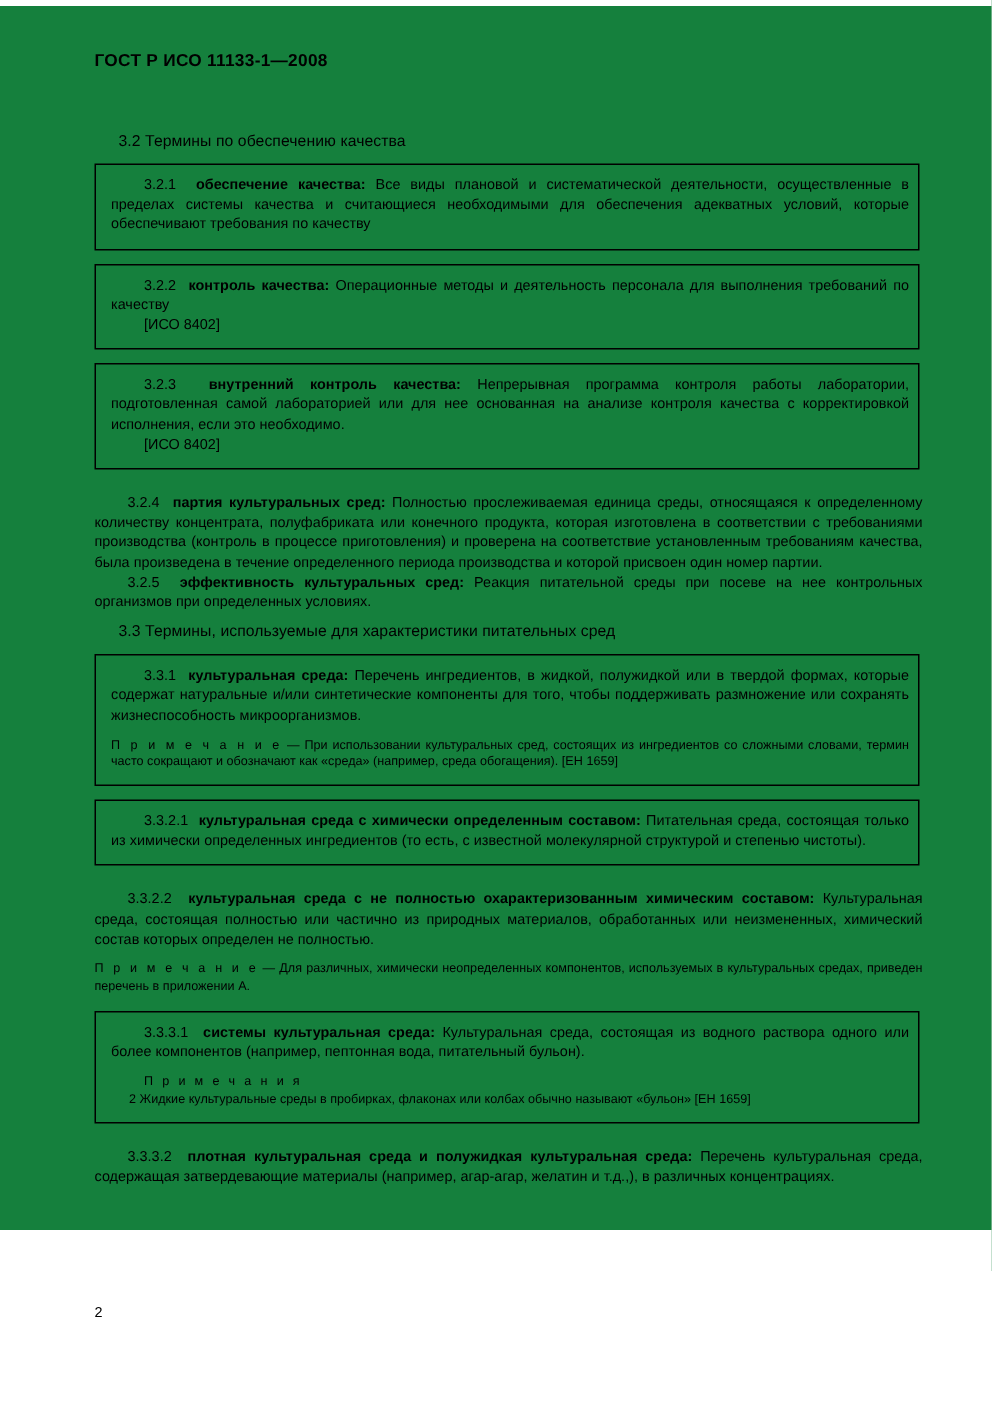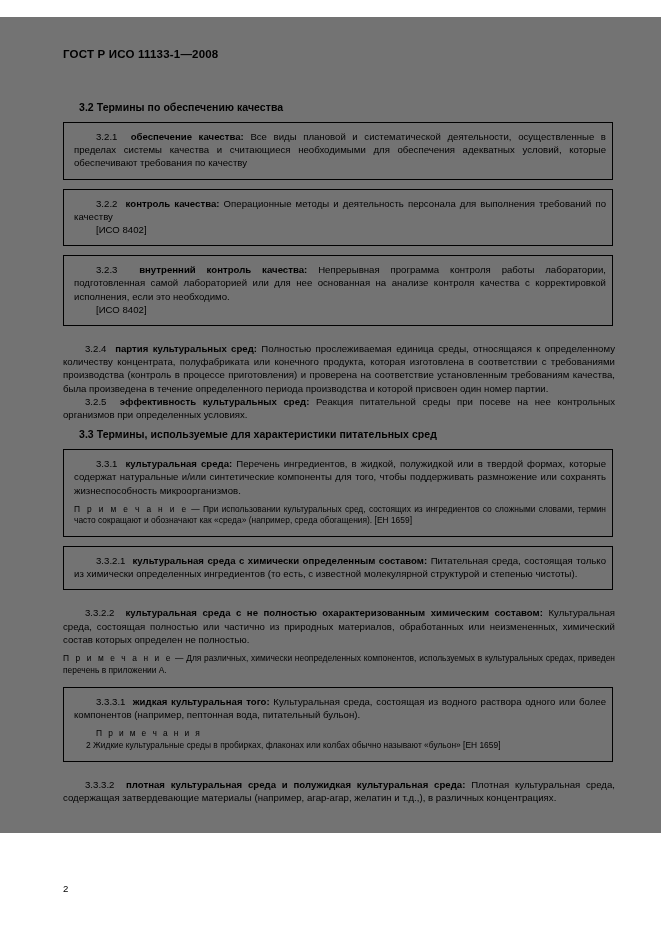--- a/index.html
+++ b/index.html
@@ -10,42 +10,42 @@
   body {
     width: 661px;
     height: 936px;
     font-family: "Liberation Sans", sans-serif;
     color: #000000;
     position: relative;
     overflow: hidden;
   }
   .page {
     position: absolute;
-    left: 0; top: 17px;
+    left: 0; top: 4px;
     width: 661px;
     height: 816px;
-    background: #737373;
+    background: #15803d;
   }
   .header {
     position: absolute;
     left: 63px;
     top: 31px;
     font-size: 11.5px;
     font-weight: bold;
     letter-spacing: 0.2px;
   }
   .content {
     position: absolute;
     left: 63px;
     top: 84px;
     width: 552px;
   }
   .sec-heading {
     font-size: 10.5px;
-    font-weight: bold;
+    font-weight: normal;
     margin: 0 0 9px 0;
     padding-left: 16px;
     letter-spacing: 0.05px;
   }
   .sec-heading.tight { margin-bottom: 8px; }
   .boxed {
     border: 1px solid #000;
     padding: 7px 6px 9px 10px;
     margin: 0 0 9px 0;
     box-sizing: border-box;
@@ -144,26 +144,26 @@
     <div class="spacer-sm"></div>
 
     <p class="indent"><span>3.3.2.2</span>&nbsp;&nbsp;<b>культуральная среда с не полностью охарактеризованным химическим составом:</b><span> Культуральная среда, состоящая полностью или частично из природных материалов, обработанных или неизмененных, химический состав которых определен не полностью.</span></p>
 
     <p class="note"><span class="note-label">П р и м е ч а н и е</span><span> — Для различных, химически неопределенных компонентов, используемых в культуральных средах, приведен перечень в приложении А.</span></p>
 
     <div class="spacer-md"></div>
 
 
     <div class="boxed">
-      <p class="indent"><span>3.3.3.1</span>&nbsp;&nbsp;<b>жидкая культуральная того:</b><span> Культуральная среда, состоящая из водного раствора одного или более компонентов (например, пептонная вода, питательный бульон).</span></p>
+      <p class="indent"><span>3.3.3.1</span>&nbsp;&nbsp;<b>системы культуральная среда:</b><span> Культуральная среда, состоящая из водного раствора одного или более компонентов (например, пептонная вода, питательный бульон).</span></p>
       <div class="note-head">П р и м е ч а н и я</div>
       <div class="note-item">2  Жидкие культуральные среды в пробирках, флаконах или колбах обычно называют «бульон» [ЕН 1659]</div>
     </div>
 
     <div class="spacer-sm"></div>
 
-    <p class="indent"><span>3.3.3.2</span>&nbsp;&nbsp;<b>плотная культуральная среда и полужидкая культуральная среда:</b><span> Плотная культуральная среда, содержащая затвердевающие материалы (например, агар-агар, желатин и т.д.,), в различных концентрациях.</span></p>
+    <p class="indent"><span>3.3.3.2</span>&nbsp;&nbsp;<b>плотная культуральная среда и полужидкая культуральная среда:</b><span> Перечень культуральная среда, содержащая затвердевающие материалы (например, агар-агар, желатин и т.д.,), в различных концентрациях.</span></p>
 
   </div>
 
   <div class="page-number">2</div>
 
 </div>
 
 </body></html>

